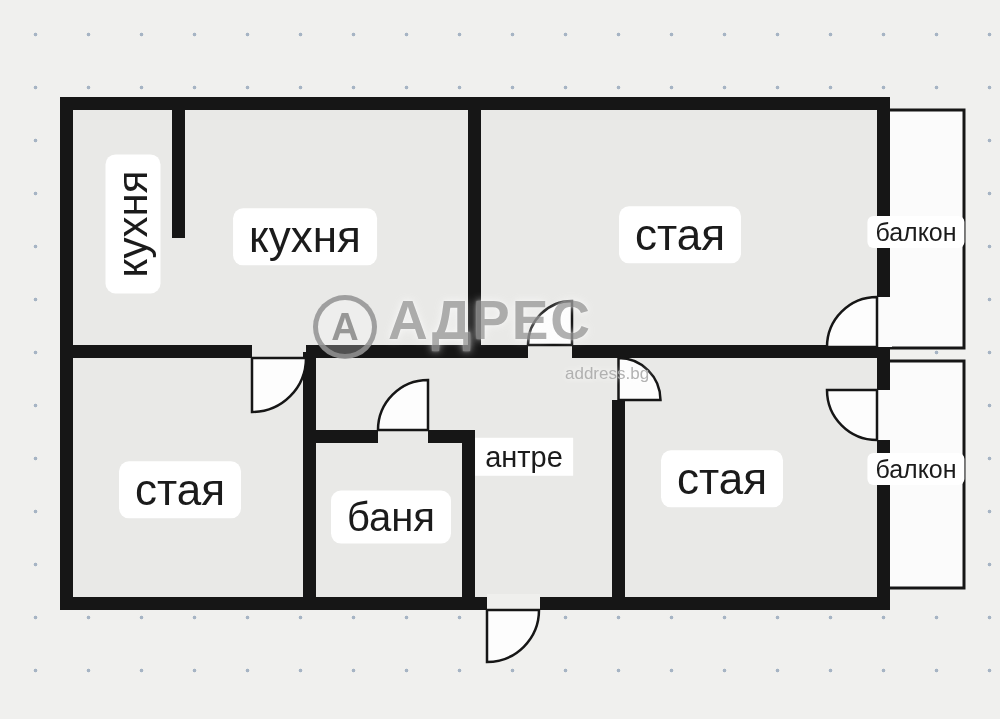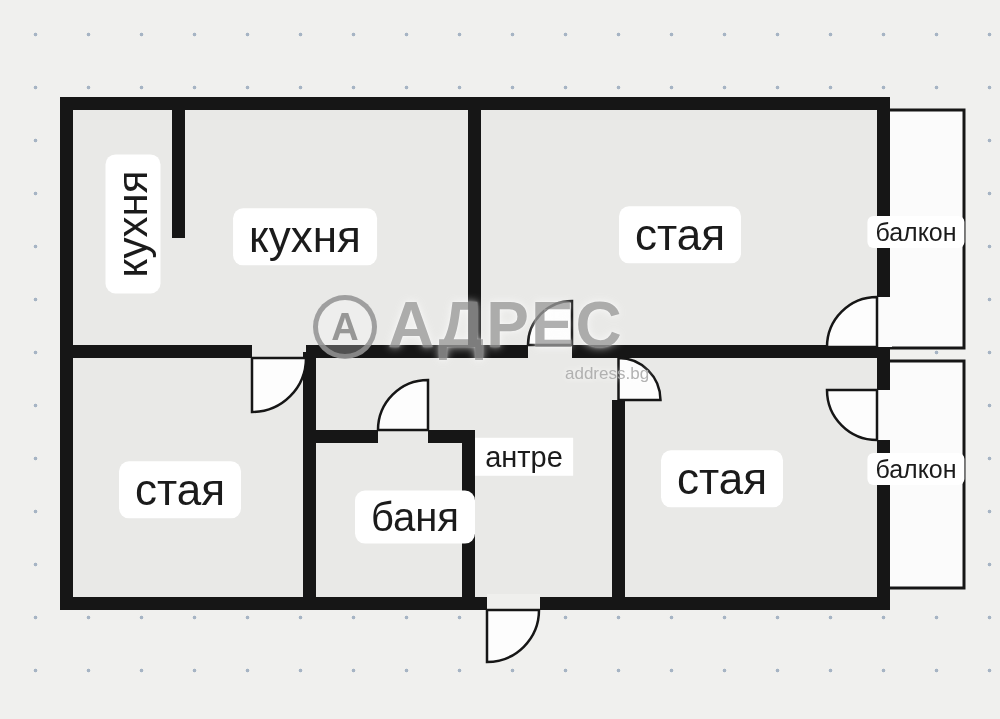--- a/index.html
+++ b/index.html
@@ -24,36 +24,36 @@
     position:absolute; transform:translate(-50%,-50%);
     background:#ffffff; color:#1b1b1b;
     border-radius:10px; padding:4px 16px;
     font-size:44px; line-height:1.12; white-space:nowrap;
   }
   .lbl-kitchen { left:133px; top:224px; font-size:42px; transform:translate(-50%,-50%) rotate(-90deg); }
   .lbl-living  { left:305px; top:237px; }
   .lbl-room-tr { left:680px; top:235px; }
   .lbl-room-bl { left:180px; top:490px; }
   .lbl-room-br { left:722px; top:479px; }
-  .lbl-bath    { left:391px; top:517px; font-size:40px;margin-left:24px; }
+  .lbl-bath    { left:391px; top:517px; font-size:40px; }
   .lbl-hall    { left:524px; top:457px; font-size:29px; padding:3px 10px; border-radius:0; }
   .lbl-balc-t  { left:916px; top:232px; font-size:25px; padding:2px 8px; border-radius:6px; }
   .lbl-balc-b  { left:916px; top:469px; font-size:25px; padding:2px 8px; border-radius:6px; }
 
   .watermark { position:absolute; left:0; top:0; width:100%; height:100%; pointer-events:none; }
   .wm-logo {
     position:absolute; left:313px; top:295px; width:64px; height:64px;
     border:5px solid rgba(145,145,145,0.85); border-radius:50%;
     display:flex; align-items:center; justify-content:center;
     font-size:38px; font-weight:bold; color:rgba(145,145,145,0.95);
     background:rgba(255,255,255,0.25);
   }
   .wm-brand {
     position:absolute; left:388px; top:288px;
-    font-size:64px; font-weight:bold; letter-spacing:2px;
+    font-size:55px; font-weight:bold; letter-spacing:2px;
     color:#9b9b9b; opacity:0.78;
     text-shadow: 0 0 8px rgba(255,255,255,0.9), 0 0 2px rgba(255,255,255,0.8);
   }
   .wm-site {
     position:absolute; left:565px; top:364px;
     font-size:17px; color:#ababab; opacity:0.9;
     text-shadow: 0 0 6px rgba(255,255,255,0.9);
   }
 </style>
 </head>

